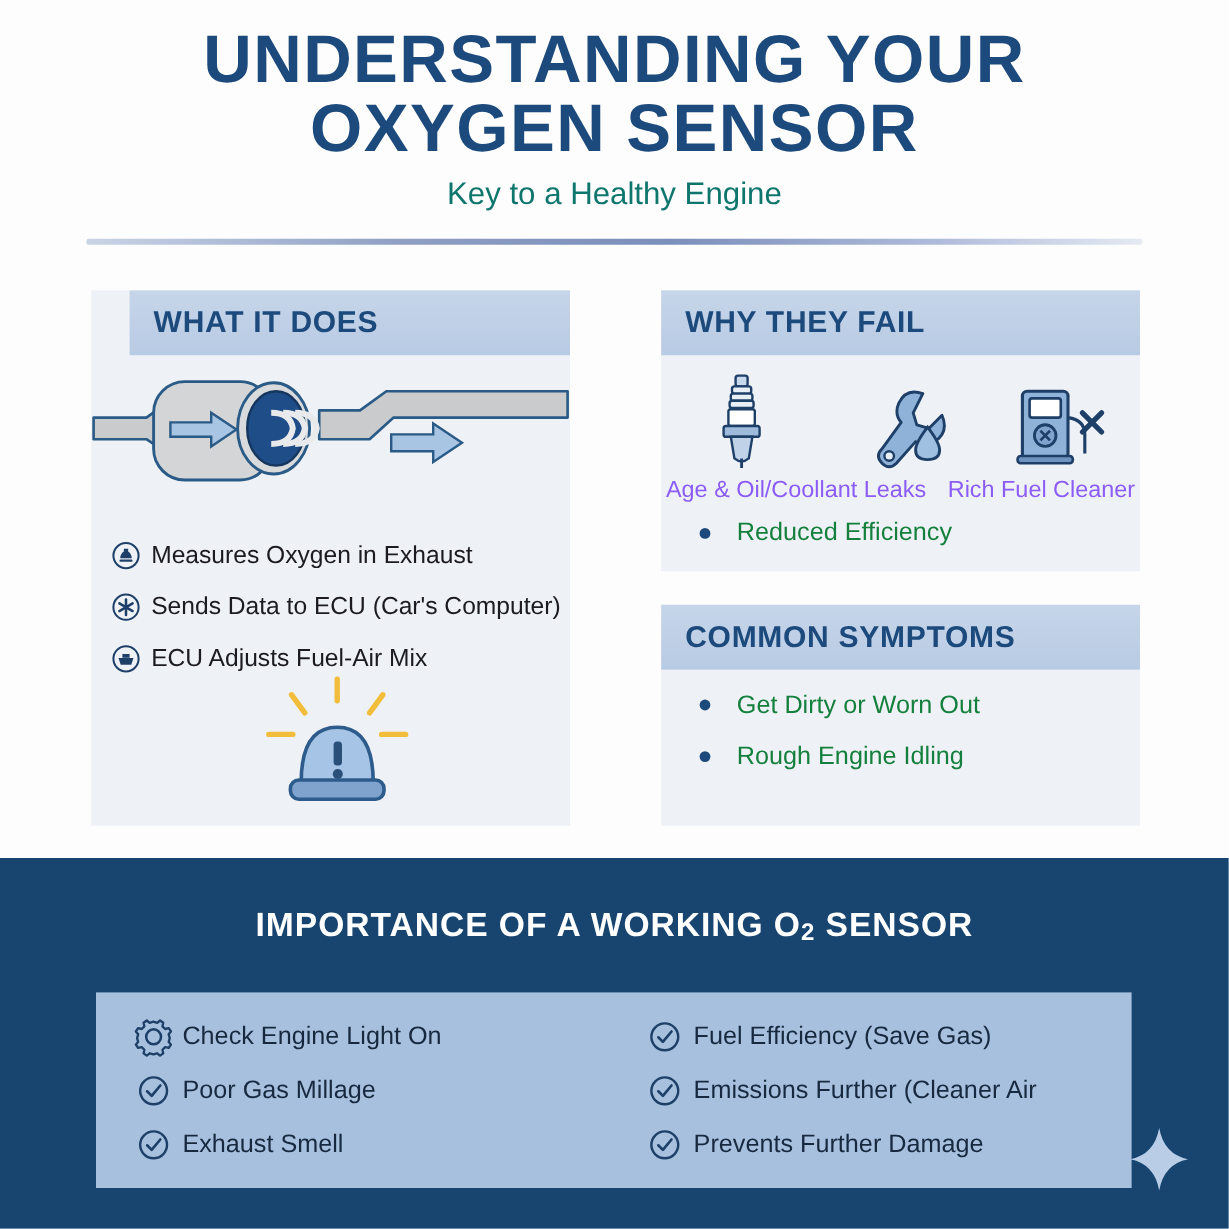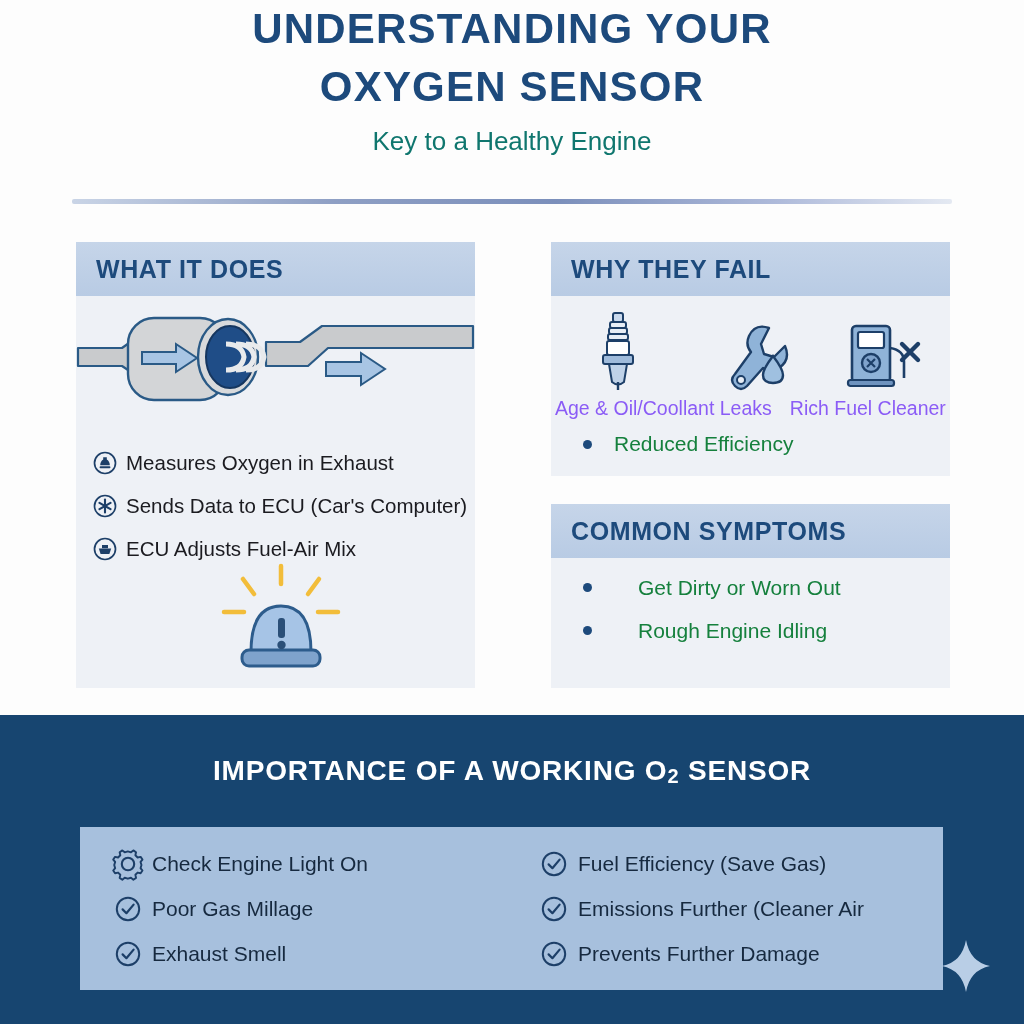--- a/index.html
+++ b/index.html
@@ -8,21 +8,21 @@
     background: #ffffff;
     font-family: "Liberation Sans", sans-serif;
     overflow: hidden;
   }
   #page { position: relative; width: 1024px; height: 1024px; background: #fdfdfd; }
 
   
   .header { position: absolute; left: 0; top: 0; width: 1024px; height: 200px; text-align: center; }
   .title {
     color: #1d4a7c; font-weight: bold; letter-spacing: 1.2px;
-    font-size: 42px; line-height: 58px; 
+    font-size: 56px; line-height: 58px; padding-top: 20px;
     text-transform: uppercase;
   }
   .title .l2 { display: block; }
   .subtitle {
     color: #0f766e; font-size: 26px; line-height: 34px; margin-top: 8px;
     font-weight: normal;
   }
   .divider {
     position: absolute; left: 72px; top: 199px; width: 880px; height: 5px;
     background: linear-gradient(to right, #c9d4e6 0%, #8e9fc4 30%, #7b8fbb 55%, #aebada 80%, #e4e9f2 100%);
@@ -34,21 +34,21 @@
   .card-head {
     height: 54px; background: linear-gradient(to bottom, #c6d5e9, #b8cbe4);
     display: flex; align-items: center; padding-left: 20px;
   }
   .card-head-text {
     color: #1d4a7c; font-weight: bold; font-size: 25px; letter-spacing: .6px;
     text-transform: uppercase;
   }
 
   
-  #card-what { left: 76px; top: 242px; width: 399px; height: 446px; }
+  #card-what { left: 76px; top: 242px; width: 399px; height: 446px; padding-left: 32px; }
 
   
   .diagram { position: absolute; left: 0px; top: 62px; width: 399px; height: 110px; }
 
   
   .feat-list { position: absolute; left: 12px; top: 190px; width: 470px; }
   .feat-row { display: flex; align-items: flex-end; height: 43px; }
   .feat-ic { width: 34px; flex: 0 0 34px; display: flex; align-items: center; justify-content: center; }
   .feat-tx { font-size: 20.5px; color: #1b1b20; margin-left: 4px; white-space: nowrap; }
 
@@ -64,21 +64,21 @@
   .icon-cell { width: 120px; display: flex; justify-content: center; align-items: flex-end; height: 90px; }
   .icon-labels {
     position: absolute; left: 4px; top: 155px; width: 460px;
     display: flex; gap: 18px; font-size: 19.5px; color: #8b5cf6; white-space: nowrap;
   }
   .why-bullet { position: absolute; left: 32px; top: 190px; display: flex; align-items: center; }
 
   
   #card-symptoms { left: 551px; top: 504px; width: 399px; height: 184px; }
   .sym-list { position: absolute; left: 32px; top: 62px; }
-  .sym-row { display: flex; align-items: center; height: 43px; gap: 24px; }
+  .sym-row { display: flex; align-items: center; height: 43px; }
 
   .dot {
     width: 9px; height: 9px; border-radius: 50%; background: #1d4a7c;
     flex: 0 0 9px; margin-right: 22px;
   }
   .bul-tx { font-size: 21px; color: #15803d; white-space: nowrap; }
 
   
   .band {
     position: absolute; left: 0; top: 715px; width: 1024px; height: 309px;

